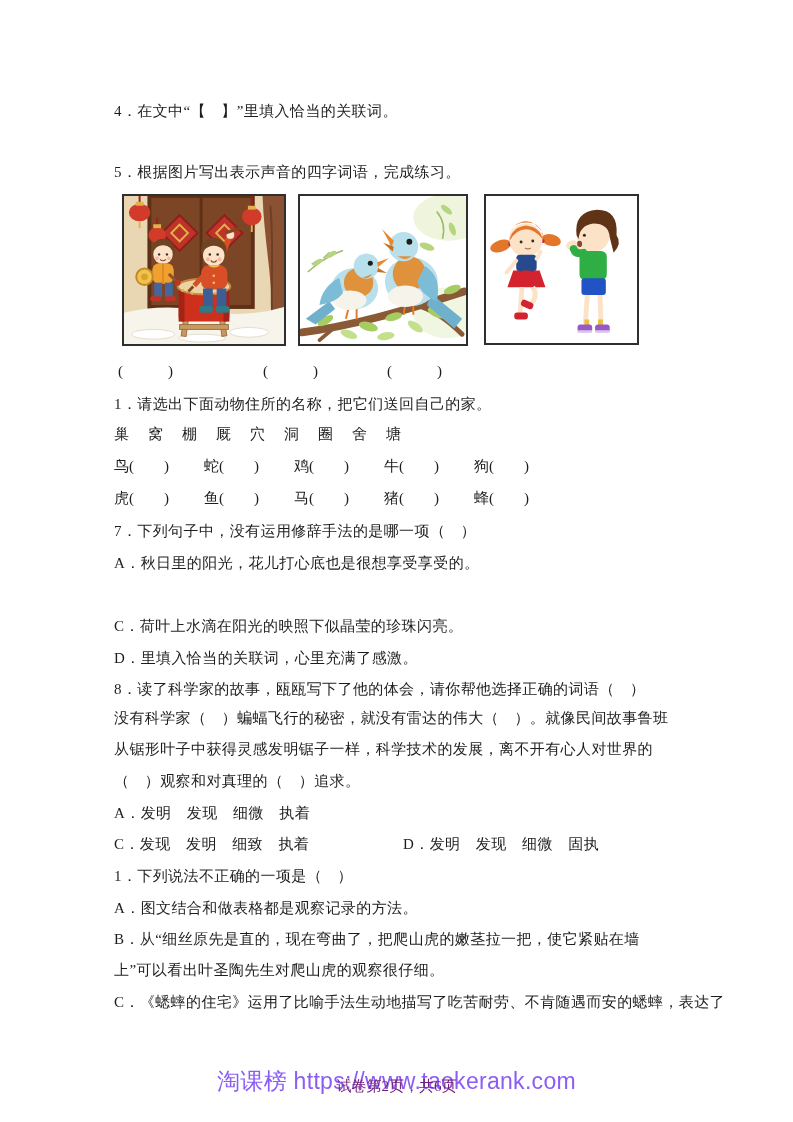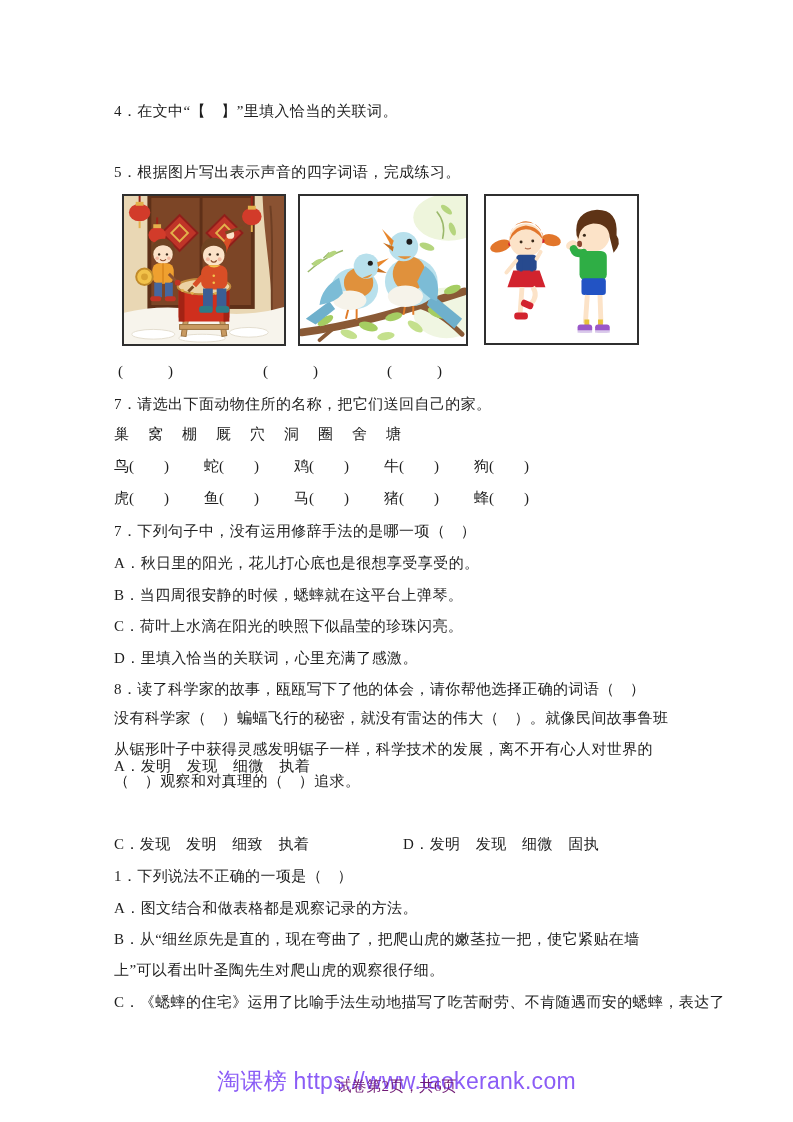--- a/index.html
+++ b/index.html
@@ -253,21 +253,21 @@
           <rect x="112" y="137" width="15" height="2.5" fill="#d8c8ea"></rect>
         </g>
       </svg>
     </div>
   </div>
 
   <div class="blank-abs" style="left:118px">(　　　)</div>
   <div class="blank-abs" style="left:263px">(　　　)</div>
   <div class="blank-abs" style="left:387px">(　　　)</div>
 
-  <div class="t" style="top:394px">7．请选出下面动物住所的名称，把它们送回自己的家。</div>
+  <div class="t" style="top:394px">1．请选出下面动物住所的名称，把它们送回自己的家。</div>
 
   <div class="optrow">
     <span>巢</span>
     <span>窝</span>
     <span>棚</span>
     <span>厩</span>
     <span>穴</span>
     <span>洞</span>
     <span>圈</span>
     <span>舍</span>
@@ -285,27 +285,26 @@
   <div class="animrow" style="top:489px">
     <span class="item"><span>虎</span><span>(　　)</span></span>
     <span class="item"><span>鱼</span><span>(　　)</span></span>
     <span class="item"><span>马</span><span>(　　)</span></span>
     <span class="item"><span>猪</span><span>(　　)</span></span>
     <span class="item"><span>蜂</span><span>(　　)</span></span>
   </div>
 
   <div class="t" style="top:521px">7．下列句子中，没有运用修辞手法的是哪一项（　）</div>
   <div class="t" style="top:553px">A．秋日里的阳光，花儿打心底也是很想享受享受的。</div>
-  <div class="t" style="top:585px">B．当四周很安静的时候，蟋蟀就在这平台上弹琴。</div>
   <div class="t" style="top:616px">C．荷叶上水滴在阳光的映照下似晶莹的珍珠闪亮。</div>
   <div class="t" style="top:648px">D．里填入恰当的关联词，心里充满了感激。</div>
 
   <div class="t" style="top:679px">8．读了科学家的故事，瓯瓯写下了他的体会，请你帮他选择正确的词语（　）</div>
   <div class="block" style="top:703px">没有科学家（　）蝙蝠飞行的秘密，就没有雷达的伟大（　）。就像民间故事鲁班从锯形叶子中获得灵感发明锯子一样，科学技术的发展，离不开有心人对世界的（　）观察和对真理的（　）追求。</div>
-  <div class="t" style="top:756px">A．发明　发现　细微　执着</div>
+  <div class="t" style="top:803px">A．发明　发现　细微　执着</div>
   <div class="t" style="top:834px">C．发现　发明　细致　执着</div>
   <div class="t" style="top:834px;left:403px">D．发明　发现　细微　固执</div>
 
   <div class="t" style="top:866px">1．下列说法不正确的一项是（　）</div>
   <div class="t" style="top:898px">A．图文结合和做表格都是观察记录的方法。</div>
   <div class="block" style="top:924px">B．从“细丝原先是直的，现在弯曲了，把爬山虎的嫩茎拉一把，使它紧贴在墙上”可以看出叶圣陶先生对爬山虎的观察很仔细。</div>
   <div class="t" style="top:992px">C．《蟋蟀的住宅》运用了比喻手法生动地描写了吃苦耐劳、不肯随遇而安的蟋蟀，表达了</div>
 
   <div class="watermark">淘课榜 https://www.taokerank.com</div>
   <div class="pageinfo">试卷第2页，共6页</div>

